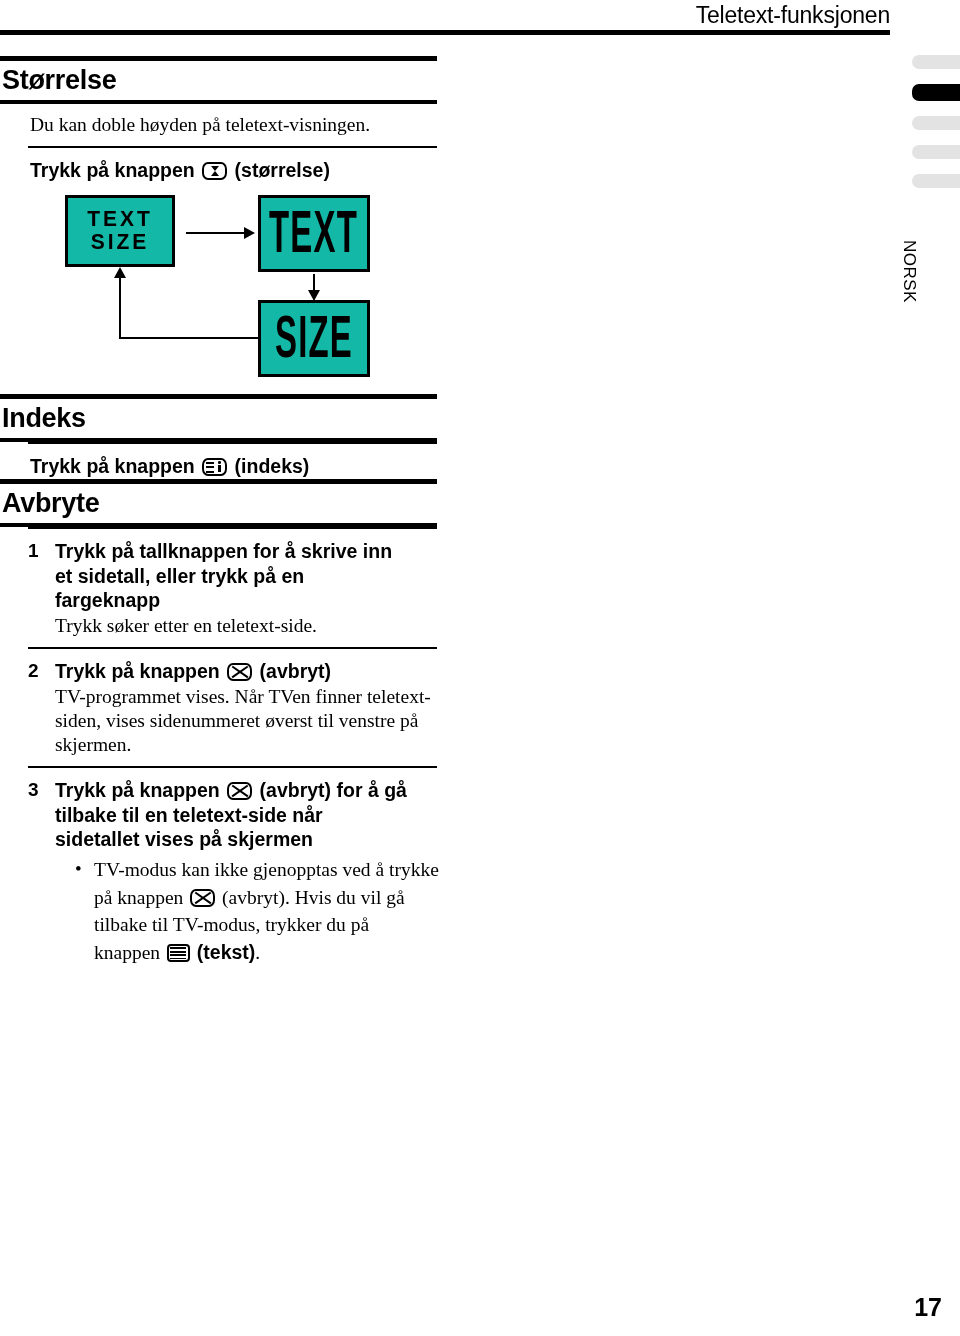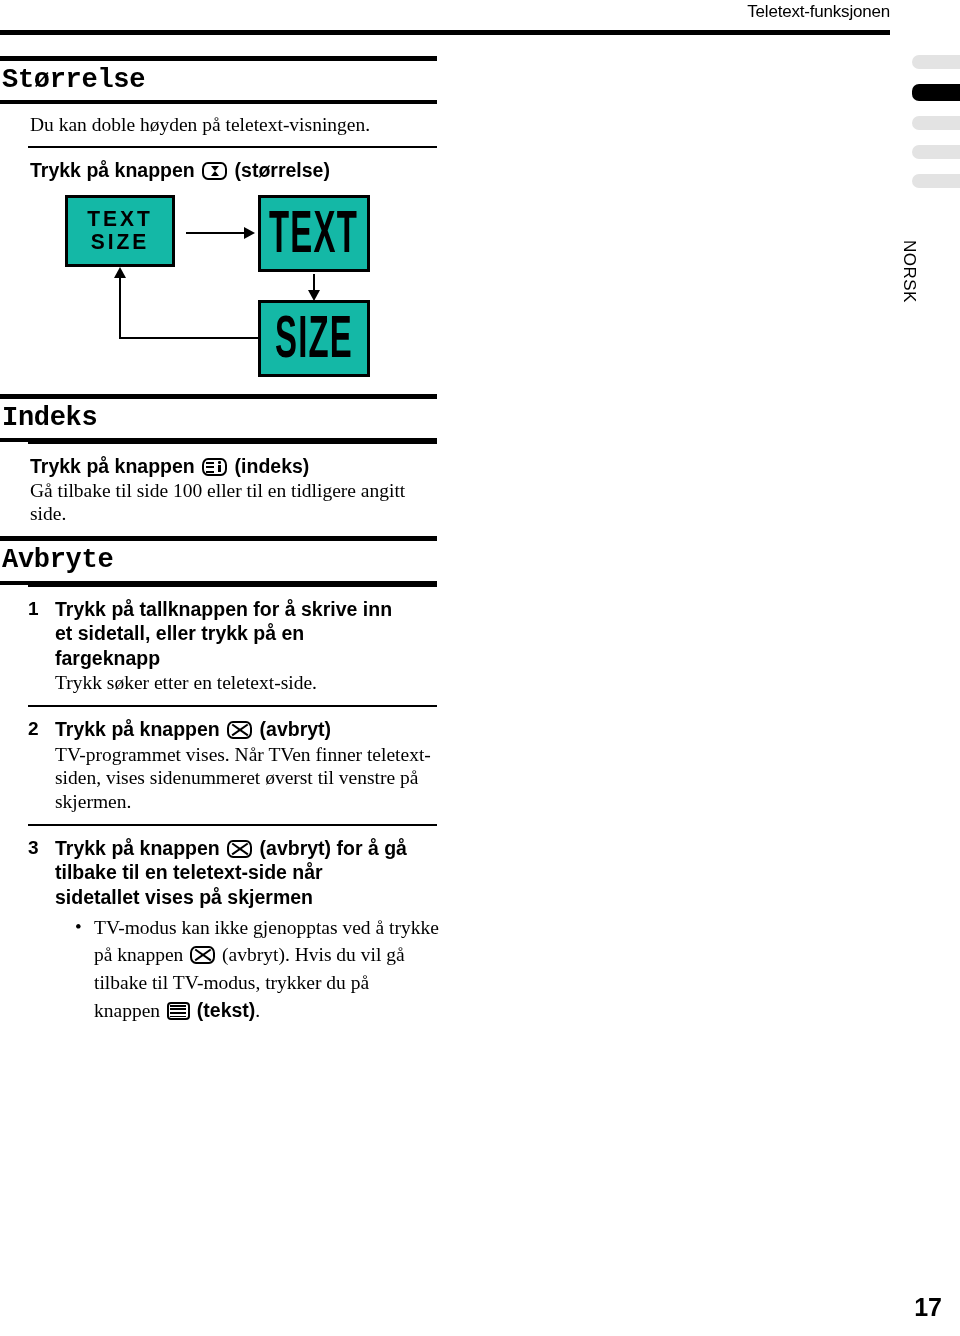--- a/index.html
+++ b/index.html
@@ -12,21 +12,21 @@
     overflow:hidden;
   }
 
   
   #page-header {
     position:absolute; left:0; top:0; width:890px; height:40px;
   }
   #header-title {
     position:absolute; right:0; top:2px;
     font-family:"Liberation Sans", sans-serif;
-    font-size:17px; letter-spacing:-0.2px; white-space:nowrap;
+    font-size:23px; letter-spacing:-0.2px; white-space:nowrap;
   }
   #header-rule {
     position:absolute; left:0; top:30px; width:890px; height:5px;
     background:#000;
   }
 
   
   #tab-strip { position:absolute; left:912px; top:55px; width:48px; }
   .tab-marker {
     width:48px; height:14px; margin-bottom:15px;
@@ -43,21 +43,21 @@
   }
 
   
   #content { position:absolute; left:0; top:56px; width:440px; }
 
   .section-rule-top { width:437px; height:5px; background:#000; }
   .section-rule-bottom { width:437px; height:4px; background:#000; margin-top:2px; }
   .thin-rule { margin-left:28px; width:409px; height:2px; background:#000; }
 
   h2.section-title {
-    font-family:Liberation Mono, monospace;
+    font-family:Liberation Sans, sans-serif;
     font-weight:bold; font-size:27px;
     line-height:1.05;
     padding:5px 0 4px 2px;
     letter-spacing:-0.3px;
   }
 
   .body-text {
     font-family:"Liberation Serif", serif;
     font-size:19.5px; line-height:1.22;
     padding:9px 0 9px 30px;
@@ -249,21 +249,20 @@
     <div class="thin-rule"></div>
 
     <div class="bold-step">
       <span>Trykk på knappen</span>
       <span class="key-icon ic-index">
         <span class="shell"></span><span class="bars"></span>
         <span class="i-dot"></span><span class="i-stem"></span>
       </span>
       <span>(indeks)</span>
     </div>
-    <div class="step-body">Gå tilbake til side 100 eller til en tidligere angitt side.</div>
   </div>
 
   <div>
     <div class="section-rule-top"></div>
     <h2 class="section-title">Avbryte</h2>
     <div class="section-rule-bottom"></div>
 
 
     <div class="thin-rule"></div>
 

